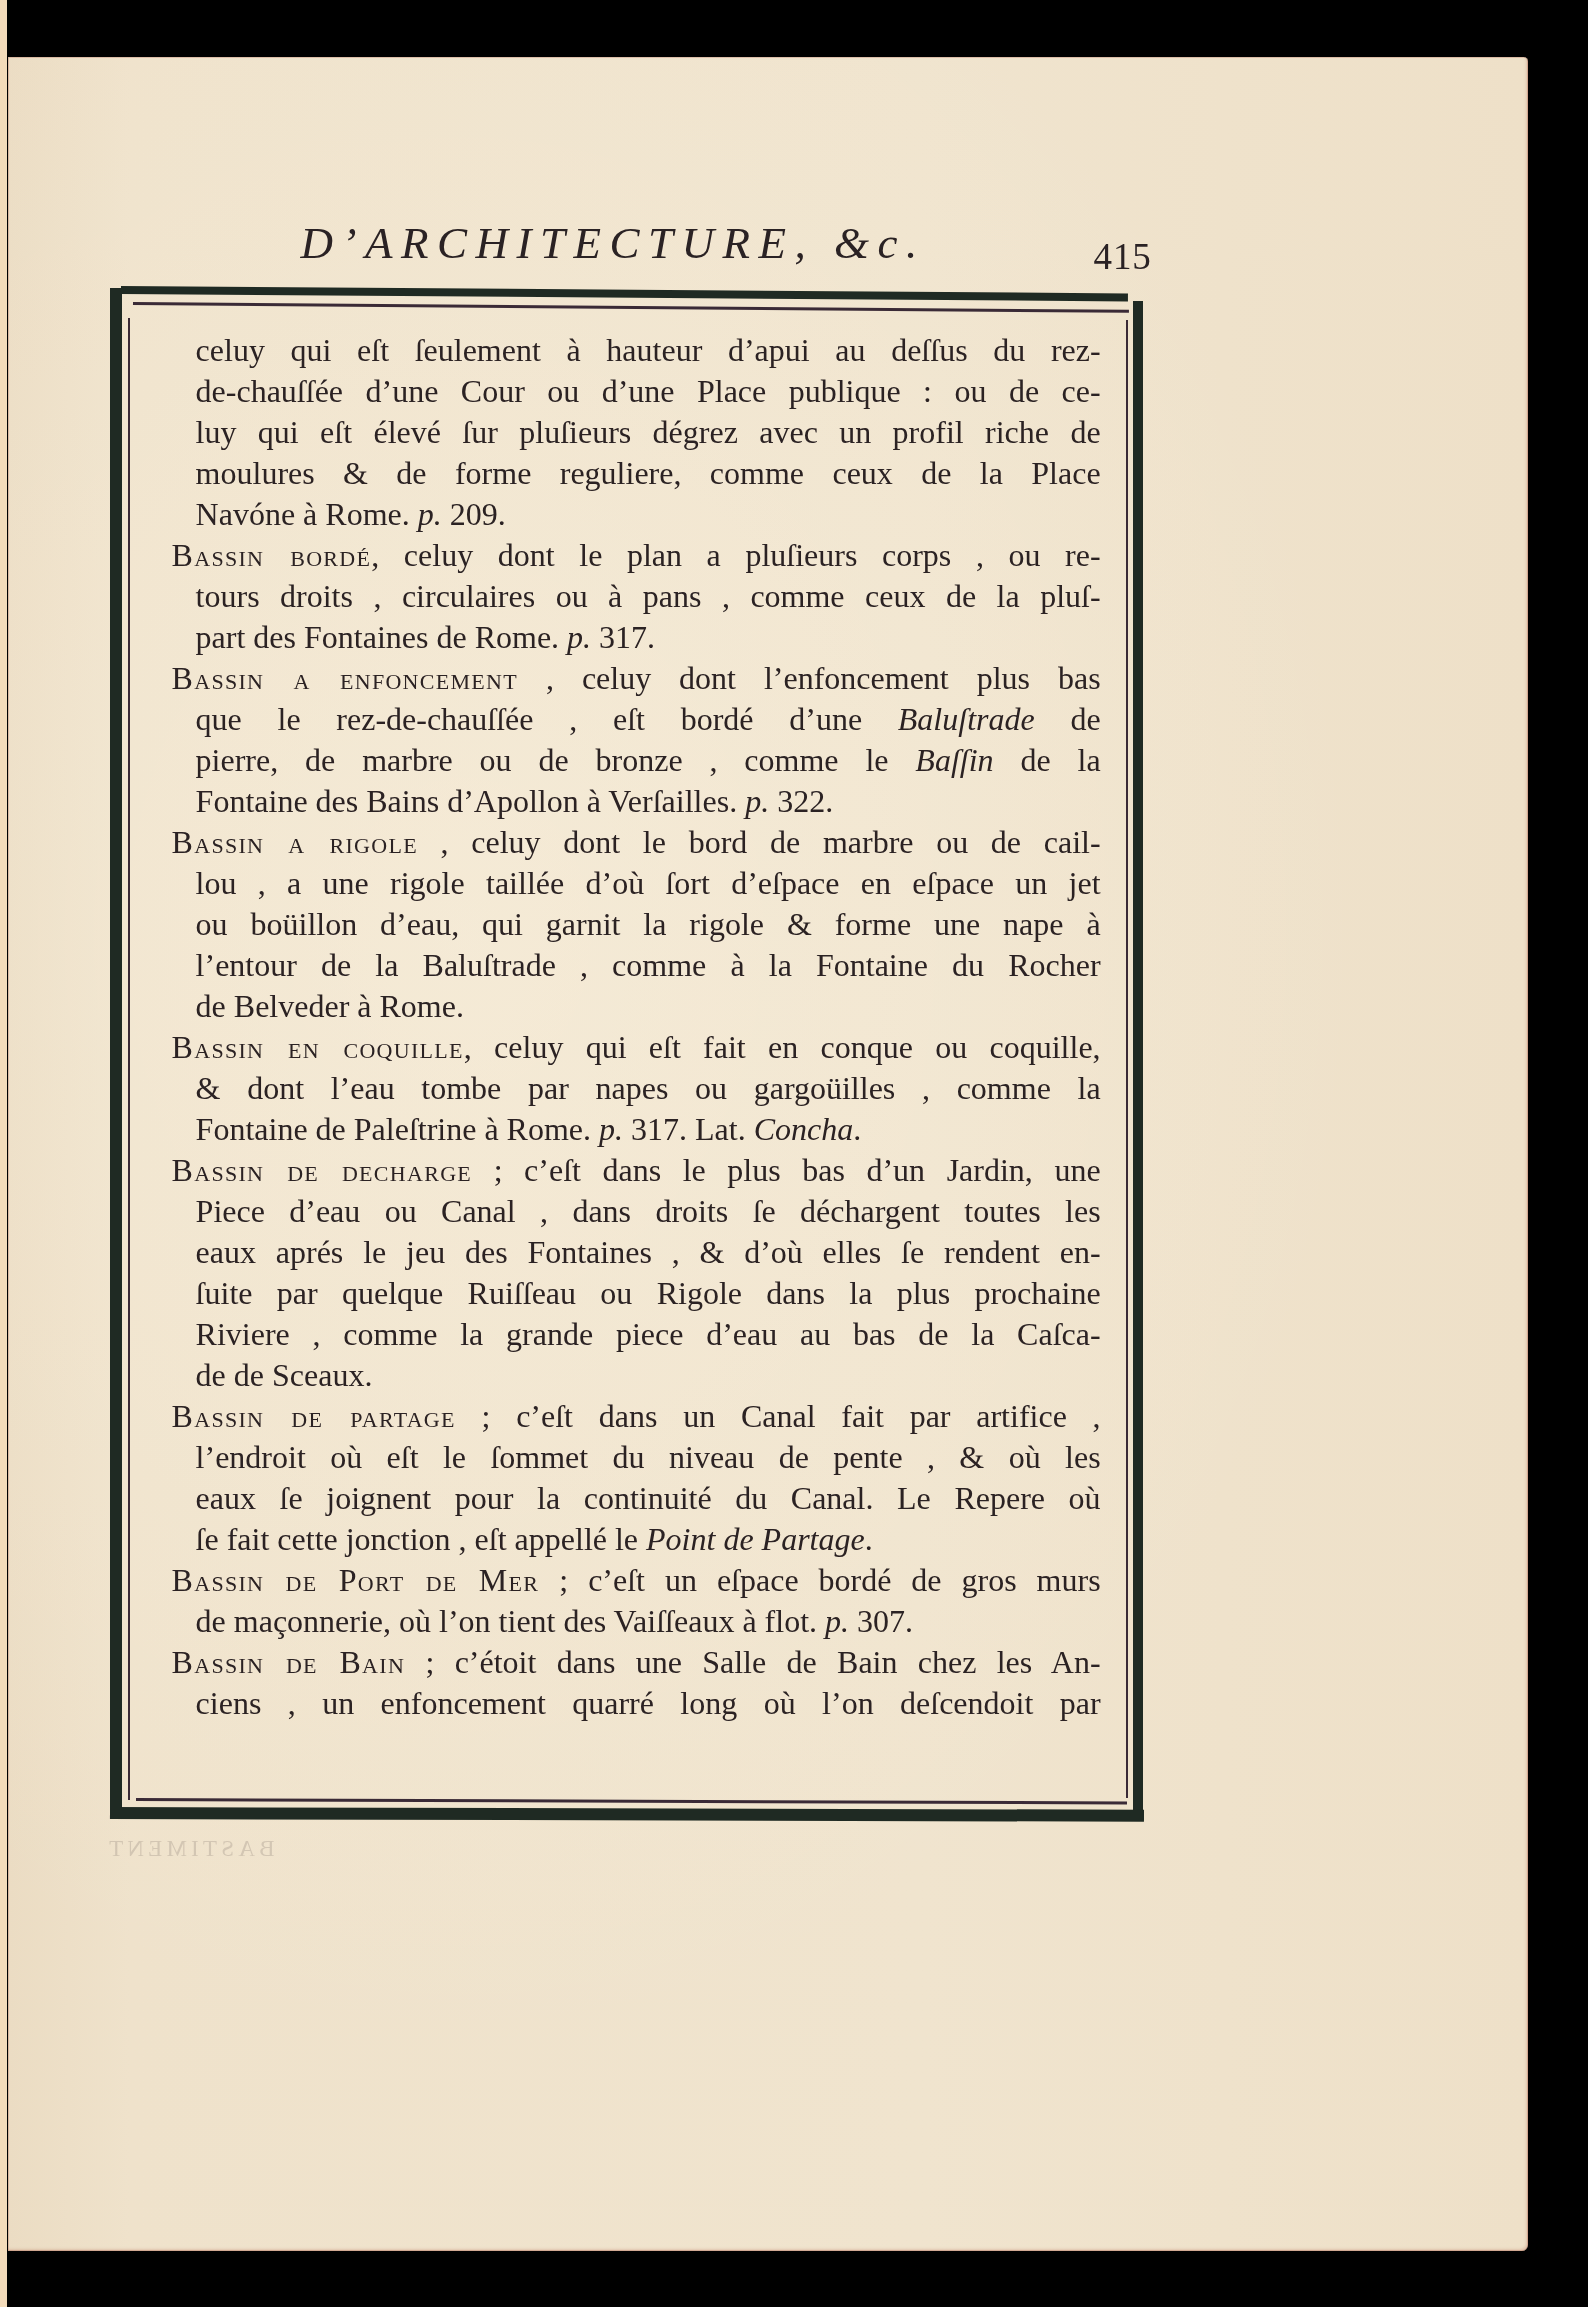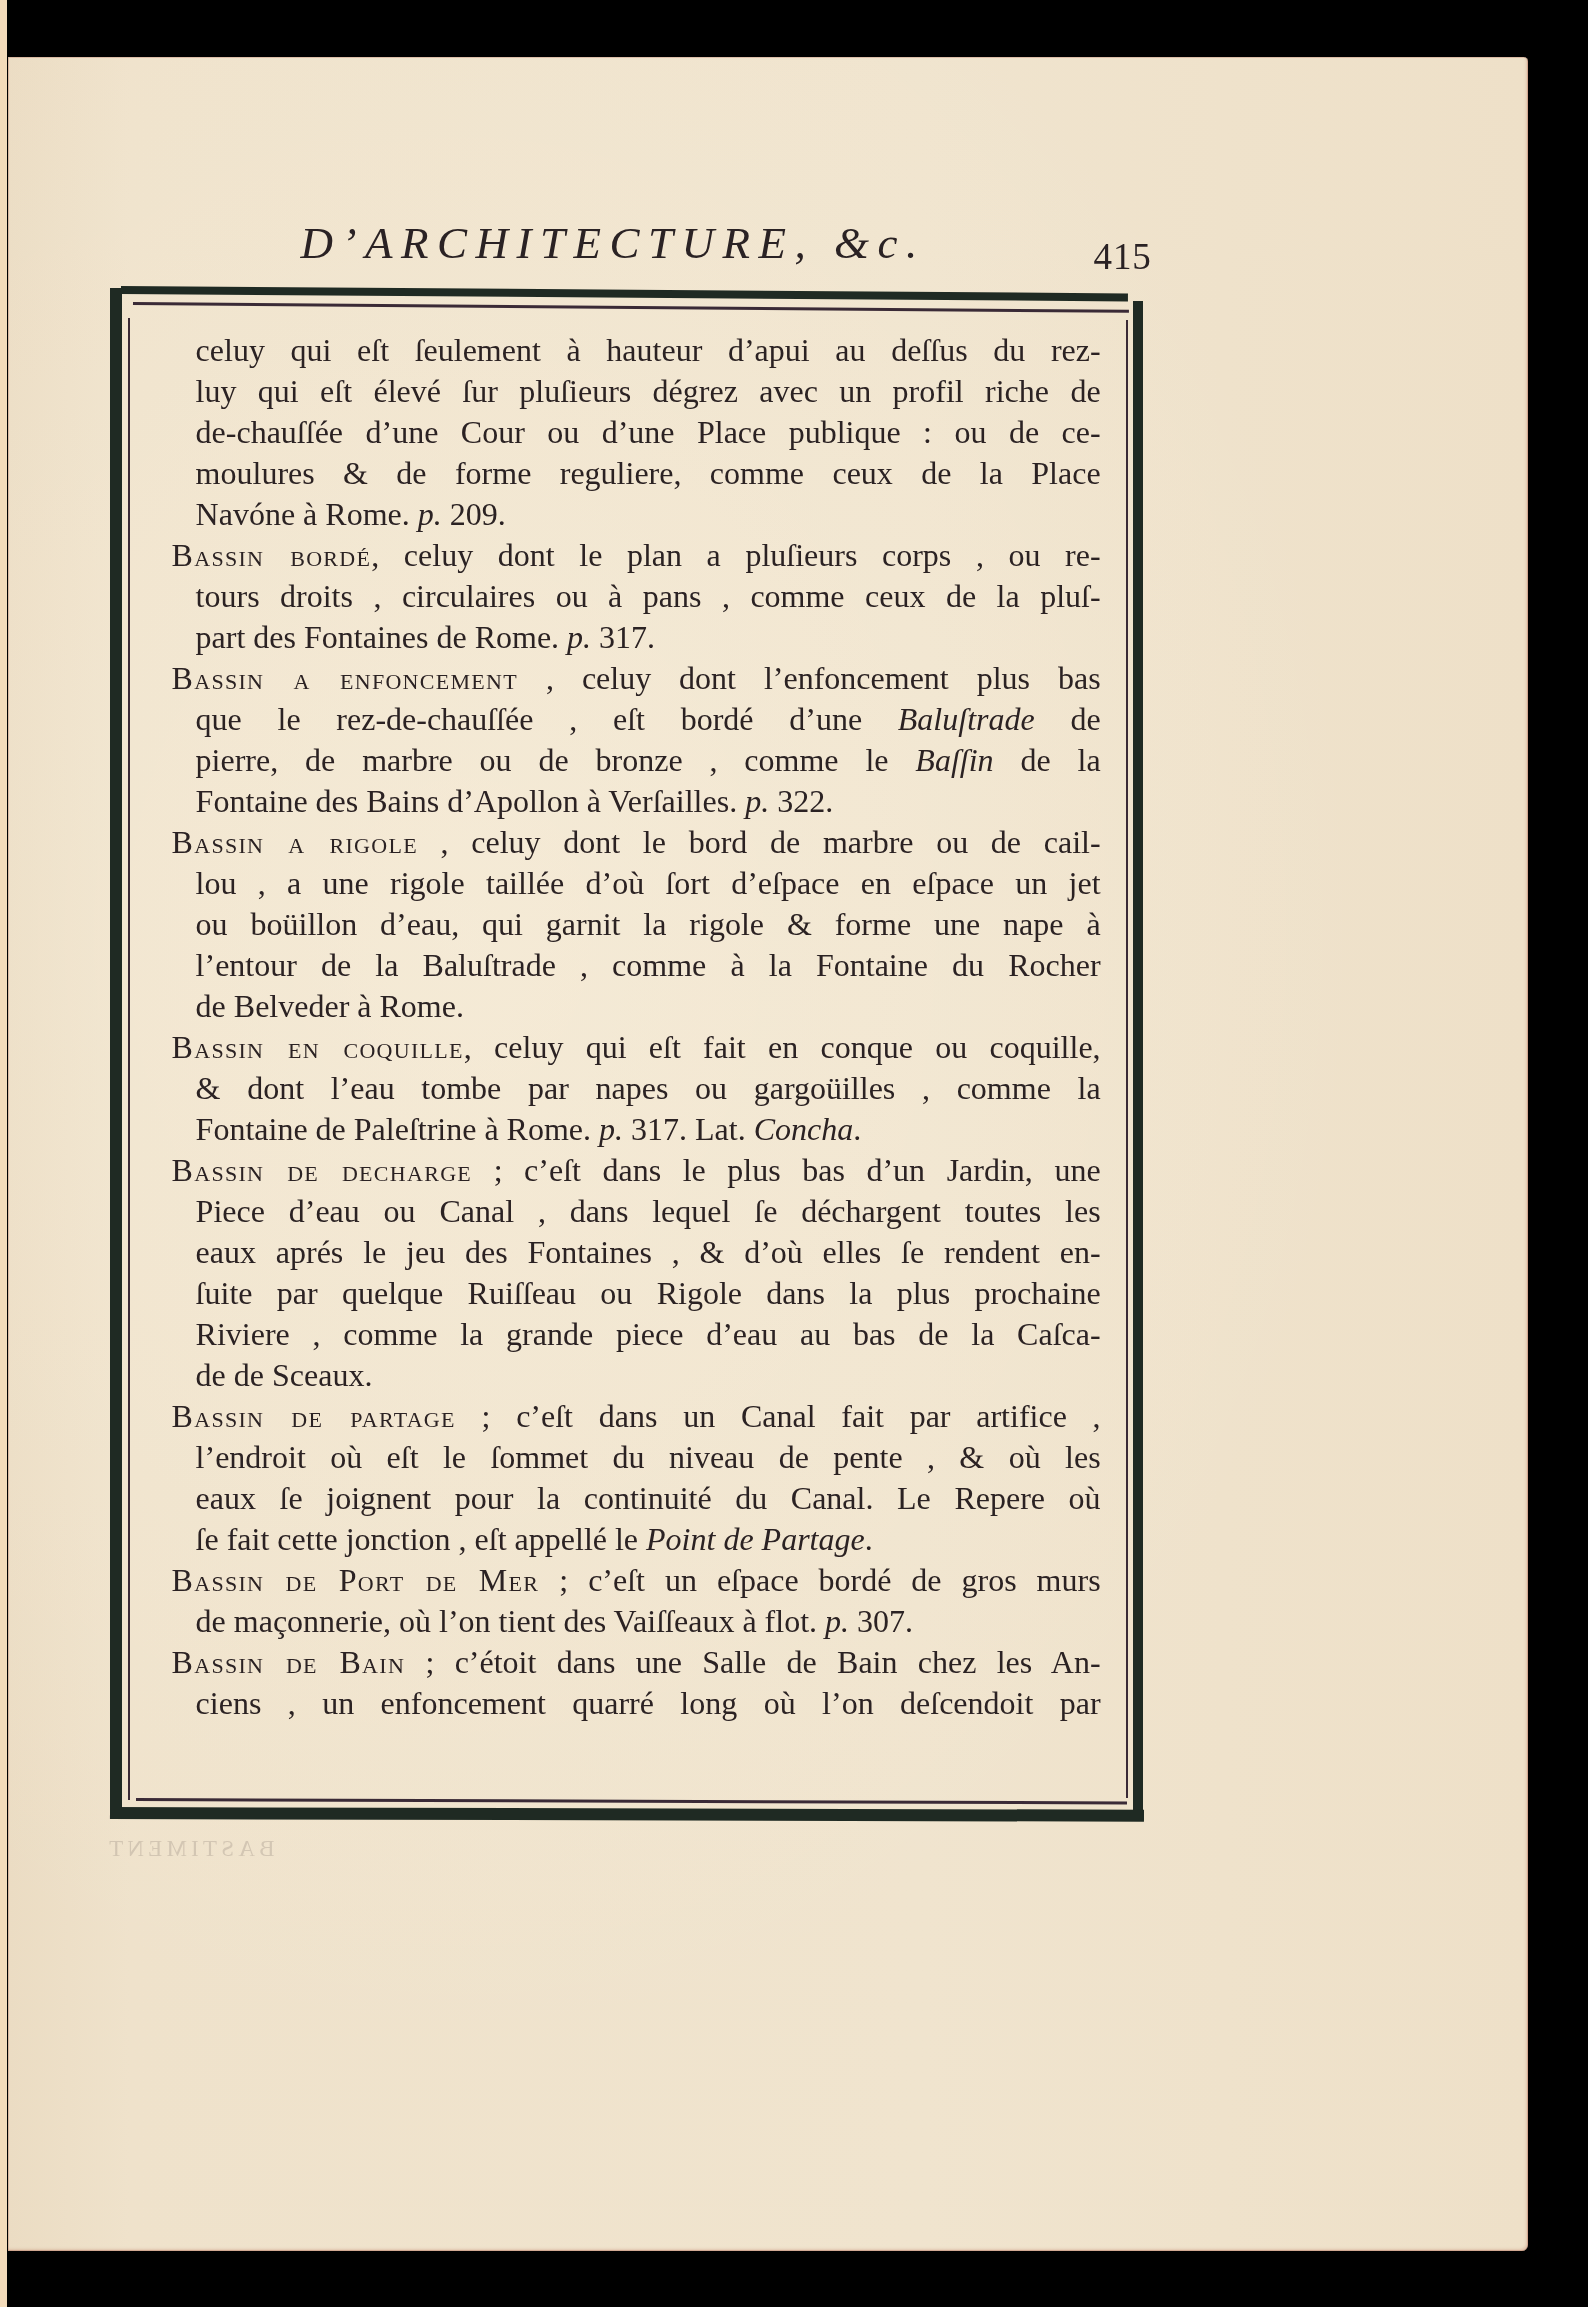--- a/index.html
+++ b/index.html
@@ -81,22 +81,22 @@
   <div class="rule thick r-left-thick"></div>
   <div class="rule thin r-left-thin"></div>
   <div class="rule thick r-right-thick"></div>
   <div class="rule thin r-right-thin"></div>
   <div class="rule thin r-bot-thin"></div>
   <div class="rule thick r-bot-thick"></div>
 
   <div class="text-block" id="text-block">
       <div class="entry">
         <div class="line indent"><span class="rm">celuy qui eſt ſeulement à hauteur d’apui au deſſus du rez-</span></div>
+        <div class="line indent"><span class="rm">de-chauſſée d’une Cour ou d’une Place publique : ou de ce-</span></div>
         <div class="line indent"><span class="rm">luy qui eſt élevé ſur pluſieurs dégrez avec un profil riche de</span></div>
-        <div class="line indent"><span class="rm">de-chauſſée d’une Cour ou d’une Place publique : ou de ce-</span></div>
         <div class="line indent"><span class="rm">moulures &amp; de forme reguliere, comme ceux de la Place</span></div>
         <div class="line indent last"><span class="rm">Navóne à Rome. </span><span class="it">p.</span><span class="rm"> 209.</span></div>
       </div>
       <div class="entry">
         <div class="line"><span class="sc">Bassin bordé</span><span class="rm">, celuy dont le plan a pluſieurs corps , ou re-</span></div>
         <div class="line indent"><span class="rm">tours droits , circulaires ou à pans , comme ceux de la pluſ-</span></div>
         <div class="line indent last"><span class="rm">part des Fontaines de Rome. </span><span class="it">p.</span><span class="rm"> 317.</span></div>
       </div>
       <div class="entry">
         <div class="line"><span class="sc">Bassin a enfoncement</span><span class="rm"> , celuy dont l’enfoncement plus bas</span></div>
@@ -111,21 +111,21 @@
         <div class="line indent"><span class="rm">l’entour de la Baluſtrade , comme à la Fontaine du Rocher</span></div>
         <div class="line indent last"><span class="rm">de Belveder à Rome.</span></div>
       </div>
       <div class="entry">
         <div class="line"><span class="sc">Bassin en coquille</span><span class="rm">, celuy qui eſt fait en conque ou coquille,</span></div>
         <div class="line indent"><span class="rm">&amp; dont l’eau tombe par napes ou gargoüilles , comme la</span></div>
         <div class="line indent last"><span class="rm">Fontaine de Paleſtrine à Rome. </span><span class="it">p.</span><span class="rm"> 317. Lat. </span><span class="it">Concha</span><span class="rm">.</span></div>
       </div>
       <div class="entry">
         <div class="line"><span class="sc">Bassin de decharge</span><span class="rm"> ; c’eſt dans le plus bas d’un Jardin, une</span></div>
-        <div class="line indent"><span class="rm">Piece d’eau ou Canal , dans lequel ſe déchargent toutes les</span></div>
+        <div class="line indent"><span class="rm">Piece d’eau ou Canal , dans droits ſe déchargent toutes les</span></div>
         <div class="line indent"><span class="rm">eaux aprés le jeu des Fontaines , &amp; d’où elles ſe rendent en-</span></div>
         <div class="line indent"><span class="rm">ſuite par quelque Ruiſſeau ou Rigole dans la plus prochaine</span></div>
         <div class="line indent"><span class="rm">Riviere , comme la grande piece d’eau au bas de la Caſca-</span></div>
         <div class="line indent last"><span class="rm">de de Sceaux.</span></div>
       </div>
       <div class="entry">
         <div class="line"><span class="sc">Bassin de partage</span><span class="rm"> ; c’eſt dans un Canal fait par artifice ,</span></div>
         <div class="line indent"><span class="rm">l’endroit où eſt le ſommet du niveau de pente , &amp; où les</span></div>
         <div class="line indent"><span class="rm">eaux ſe joignent pour la continuité du Canal. Le Repere où</span></div>
         <div class="line indent last"><span class="rm">ſe fait cette jonction , eſt appellé le </span><span class="it">Point de Partage</span><span class="rm">.</span></div>

